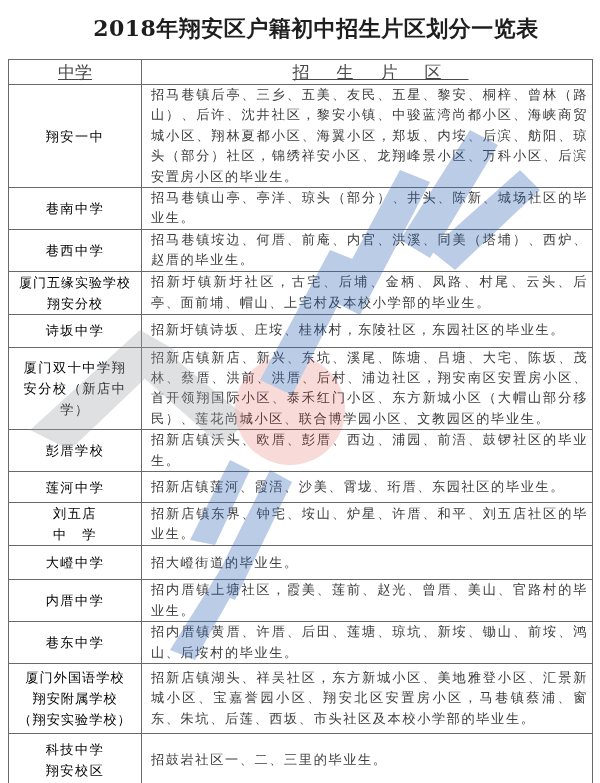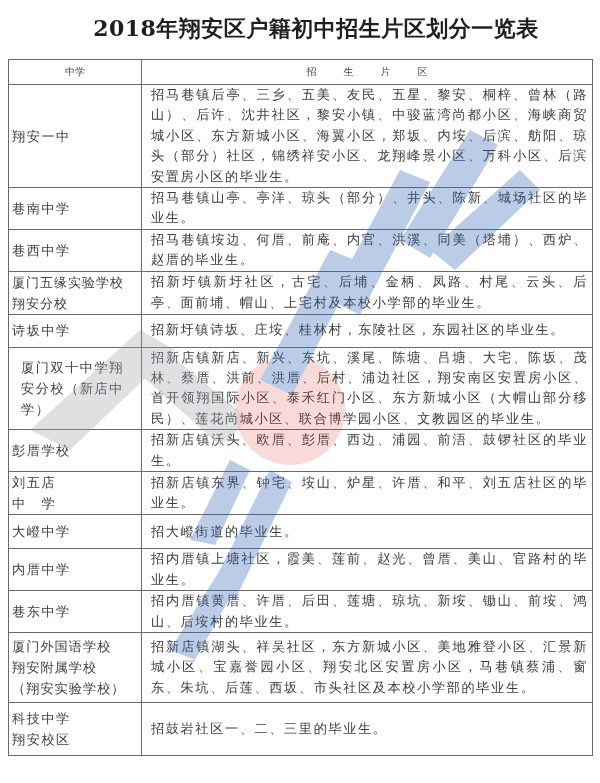--- a/index.html
+++ b/index.html
@@ -4,23 +4,23 @@
 <style>
   html, body { margin: 0; padding: 0; background: #ffffff; }
   body { width: 600px; height: 783px; position: relative; overflow: hidden;
          font-family: "DejaVu Sans", "Liberation Sans", sans-serif; color: #3a3a3a; }
   .title { position: absolute; left: 16px; top: 14px; width: 600px; text-align: center;
            font-family: "DejaVu Serif", "Liberation Serif", serif; font-weight: bold;
            font-size: 22px; color: #1e1e1e; letter-spacing: 0.5px; }
   table.t { position: absolute; left: 8px; top: 59px; width: 584px; border-collapse: collapse;
             table-layout: fixed; }
   table.t td, table.t th { border: 1.3px solid #6a6a6a; }
-  th { font-weight: normal; font-size: 10px; color: #4a4a4a; height: 24px; padding: 0; }
+  th { font-weight: normal; font-size: 17px; color: #4a4a4a; height: 24px; padding: 0; text-decoration: underline; }
   th.c2 { letter-spacing: 27px; padding-left: 27px; margin-top: 34px; }
-  td.school { font-size: 13.2px; line-height: 21px; color: #404040;
+  td.school { text-align: center; font-size: 13.2px; line-height: 21px; color: #000000;
               padding: 0 3px; letter-spacing: 1.5px; }
   td.school.small { font-size: 13px; letter-spacing: 1px; margin-left: 48px; }
   td.area { font-size: 13.2px; line-height: 20.4px; color: #3c3c3c; padding: 0 4px 0 9px;
             letter-spacing: 1.6px; text-align: justify; vertical-align: top; }
   td.area.mid { vertical-align: middle; }
   .wm { position: absolute; pointer-events: none; }
 </style>
 </head>
 <body>
 
@@ -33,21 +33,21 @@
     </colgroup>
   <thead>
     <tr>
       <th>中学</th>
       <th class="c2">招生片区</th>
     </tr>
   </thead>
   <tbody>
     <tr style="height:103px">
       <td class="school">翔安一中</td>
-      <td class="area mid">招马巷镇后亭、三乡、五美、友民、五星、黎安、桐梓、曾林（路山）、后许、沈井社区，黎安小镇、中骏蓝湾尚都小区、海峡商贸城小区、东方新城小区、海翼小区，郑坂、内垵、后滨、舫阳、琼头（部分）社区，锦绣祥安小区、龙翔峰景小区、万科小区、后滨安置房小区的毕业生。</td>
+      <td class="area mid">招马巷镇后亭、三乡、五美、友民、五星、黎安、桐梓、曾林（路山）、后许、沈井社区，黎安小镇、中骏蓝湾尚都小区、海峡商贸城小区、翔林夏都小区、海翼小区，郑坂、内垵、后滨、舫阳、琼头（部分）社区，锦绣祥安小区、龙翔峰景小区、万科小区、后滨安置房小区的毕业生。</td>
     </tr>
     <tr style="height:40px">
       <td class="school">巷南中学</td>
       <td class="area mid">招马巷镇山亭、亭洋、琼头（部分）、井头、陈新、城场社区的毕业生。</td>
     </tr>
     <tr style="height:40px">
       <td class="school">巷西中学</td>
       <td class="area mid">招马巷镇垵边、何厝、前庵、内官、洪溪、同美（塔埔）、西炉、赵厝的毕业生。</td>
     </tr>
     <tr style="height:43px">
@@ -59,20 +59,24 @@
       <td class="school">诗坂中学</td>
       <td class="area mid">招新圩镇诗坂、庄垵、桂林村，东陵社区，东园社区的毕业生。</td>
     </tr>
     <tr style="height:81px">
       <td class="school" style="padding:0 12px">厦门双十中学翔安分校（新店中学）</td>
       <td class="area mid">招新店镇新店、新兴、东坑、溪尾、陈塘、吕塘、大宅、陈坂、茂林、蔡厝、洪前、洪厝、后村、浦边社区，翔安南区安置房小区、首开领翔国际小区、泰禾红门小区、东方新城小区（大帽山部分移民）、莲花尚城小区、联合博学园小区、文教园区的毕业生。</td>
     </tr>
     <tr style="height:42px">
       <td class="school">彭厝学校</td>
       <td class="area mid">招新店镇沃头、欧厝、彭厝、西边、浦园、前浯、鼓锣社区的毕业生。</td>
+    </tr>
+    <tr style="height:31px">
+      <td class="school">莲河中学</td>
+      <td class="area mid">招新店镇莲河、霞浯、沙美、霄垅、珩厝、东园社区的毕业生。</td>
     </tr>
     <tr style="height:41px">
       <td class="school" style="white-space:pre-line">刘五店
 中　学</td>
       <td class="area mid">招新店镇东界、钟宅、垵山、炉星、许厝、和平、刘五店社区的毕业生。</td>
     </tr>
     <tr style="height:34px">
       <td class="school">大嶝中学</td>
       <td class="area mid">招大嶝街道的毕业生。</td>
     </tr>

